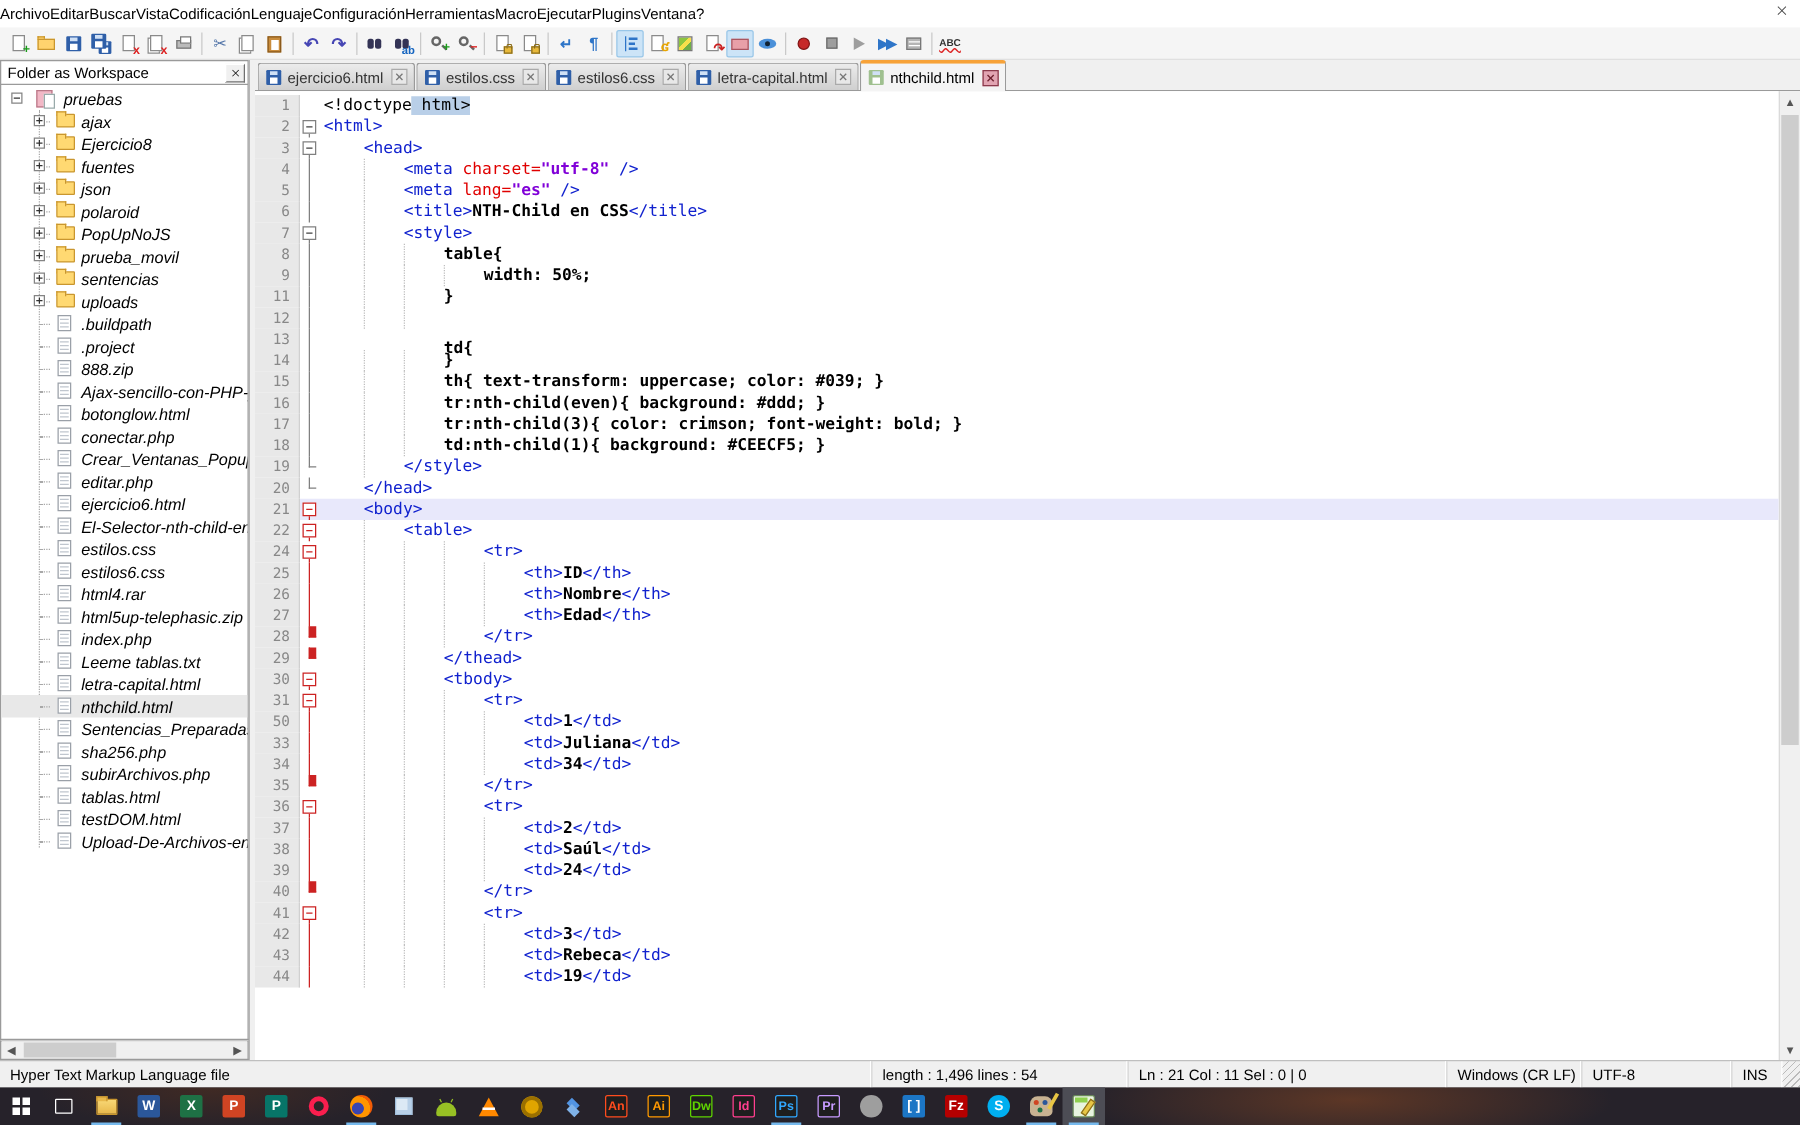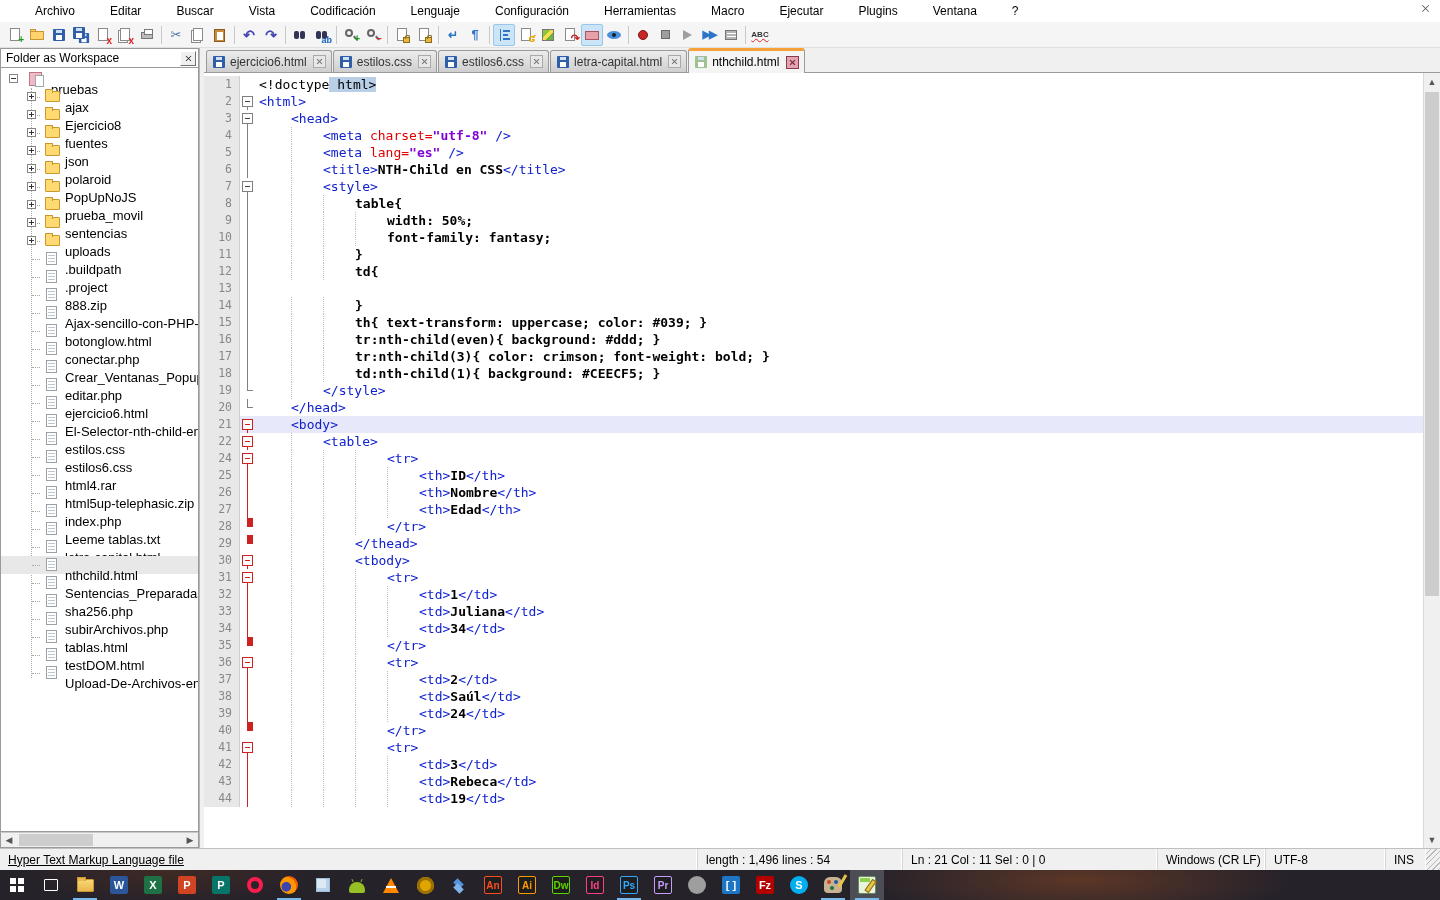--- a/index.html
+++ b/index.html
@@ -19,21 +19,21 @@
   .win-controls { margin-left:auto; display:flex; height:100%; }
   .win-btn { width:45px; height:100%; display:flex; align-items:center; justify-content:center; }
   .glyph-min { width:11px; height:1px; background:#000; }
   .glyph-restore { width:9px; height:9px; border:1px solid #000; position:relative; }
   .glyph-restore:before { content:""; position:absolute; top:-3px; left:2px; width:9px; height:9px; border:1px solid #000; border-left:none; border-bottom:none; }
   .x-glyph { position:relative; width:11px; height:11px; }
   .x-glyph:before,.x-glyph:after { content:""; position:absolute; left:-1px; top:5px; width:13px; height:1px; background:#000; }
   .x-glyph:before { transform:rotate(45deg); } .x-glyph:after { transform:rotate(-45deg); }
 
   .menubar { height:22px; background:#FFFFFF; display:flex; align-items:center; font-size:12px; color:#000; flex:0 0 auto; position:relative; }
-  .menu-item { padding:3px 0;margin-left:35px; }
+  .menu-item { padding:3px 0; }
   .menu-close { position:absolute; right:6px; top:3px; width:14px; height:14px; }
   .menu-close .x-glyph { transform:scale(.7); } .menu-close .x-glyph:before,.menu-close .x-glyph:after { background:#444; }
 
   
   .toolbar { height:26px; background:#F5F5F5; border-bottom:1px solid #E0E0E0; display:flex; align-items:center; padding-left:4px; flex:0 0 auto; }
   .tb-sep { width:1px; height:18px; background:#C9C9C9; margin:0 3px; }
   .tb-btn { width:22px; height:22px; display:flex; align-items:center; justify-content:center; border:1px solid transparent; border-radius:2px; position:relative; }
   .tb-btn.pressed { background:#CCE4F7; border-color:#98C6E8; }
   .ti { width:16px; height:16px; position:relative; display:flex; align-items:center; justify-content:center; font-size:12px; }
   .ti .pg { position:absolute; left:3px; top:1px; width:10px; height:13px; background:#fff; border:1px solid #8a8a8a; }
@@ -95,21 +95,21 @@
   .expand { position:absolute; left:26px; top:4px; width:9px; height:9px; background:#fff; border:1px solid #848484; }
   .expand:before { content:""; position:absolute; left:1px; top:3px; width:5px; height:1px; background:#333; }
   .expand.plus:after { content:""; position:absolute; left:3px; top:1px; width:1px; height:5px; background:#333; }
   .trow.root .expand { left:8px; }
   .icon-folder { position:absolute; left:44px; top:3px; width:15px; height:11px; background:#FFD972; border:1px solid #C9962F; border-radius:1px; }
   .icon-folder:before { content:""; position:absolute; left:-1px; top:-3px; width:6px; height:3px; background:#FFD972; border:1px solid #C9962F; border-bottom:none; }
   .trow.root .icon-root { position:absolute; left:28px; top:2px; width:13px; height:14px; background:#F2B8C6; border:1px solid #B97888; }
   .trow.root .icon-root:after { content:""; position:absolute; right:-3px; top:2px; width:7px; height:10px; background:#fff; border:1px solid #9aa; }
   .icon-file { position:absolute; left:45px; top:2px; width:11px; height:13px; background:#fff; border:1px solid #9AA0A8; }
   .icon-file:after { content:""; position:absolute; left:1px; top:2px; width:7px; height:1px; background:#C0C6CE; box-shadow:0 3px #C0C6CE, 0 6px #C0C6CE; }
-  .tlabel { position:absolute; left:64px; top:12px; }
+  .tlabel { position:absolute; left:64px; top:2px;font-style:italic; }
   .trow.root .tlabel { left:50px; }
   .panel-hscroll { height:16px; background:#F0F0F0; border:1px solid #9a9a9a; border-top:1px solid #c8c8c8; display:flex; align-items:center; flex:0 0 auto; }
   .hs-arrow { width:16px; height:100%; display:flex; align-items:center; justify-content:center; font-size:9px; color:#555; }
   .hs-track { flex:1; height:100%; position:relative; }
   .hs-thumb { position:absolute; left:2px; top:1px; height:12px; width:45%; background:#CDCDCD; }
 
   .splitter { width:4px; background:#F0F0F0; flex:0 0 auto; }
 
   .editor-zone { flex:1; display:flex; flex-direction:column; min-width:0; }
   .tabbar { height:25px; display:flex; align-items:flex-end; background:#F0F0F0; border-bottom:1px solid #9a9a9a; padding-left:2px; flex:0 0 auto; }
@@ -149,21 +149,21 @@
   .sg-v { color:#8000D8; font-weight:bold; }
   .sg-b { color:#000; font-weight:bold; }
   .vscroll { width:17px; flex:0 0 auto; background:#F0F0F0; border-left:1px solid #DADADA; display:flex; flex-direction:column; }
   .vs-arrow { height:17px; display:flex; align-items:center; justify-content:center; font-size:9px; color:#555; }
   .vs-track { flex:1; position:relative; }
   .vs-thumb { position:absolute; left:1px; right:1px; top:2px; height:68%; background:#CDCDCD; }
 
   
   .statusbar { height:22px; background:#F0F0F0; border-top:1px solid #BFBFBF; display:flex; align-items:center; font-size:12px; color:#000; flex:0 0 auto; }
   .sb-sec { height:100%; display:flex; align-items:center; padding:0 8px; border-right:1px solid #D5D5D5; box-shadow:inset -1px 0 #fff; white-space:nowrap; overflow:hidden; }
-  .sb-filetype { flex:1;text-decoration:underline; } .sb-len { width:205px; } .sb-pos { width:255px; } .sb-eol { width:108px; } .sb-enc { width:120px; } .sb-ins { width:40px; border-right:none; }
+  .sb-filetype { flex:1; } .sb-len { width:205px; } .sb-pos { width:255px; } .sb-eol { width:108px; } .sb-enc { width:120px; } .sb-ins { width:40px; border-right:none; }
   .sb-grip { width:14px; height:100%; background:repeating-linear-gradient(135deg,transparent 0 3px,#bbb 3px 4px); }
 
   
   .taskbar { position:absolute; left:0; bottom:0; width:1440px; height:30px; background:#26222A; display:flex; align-items:stretch; }
   .taskbar:before { content:""; position:absolute; inset:0; background:radial-gradient(ellipse 300px 60px at 1080px 10px, rgba(122,66,36,.65), transparent 70%), radial-gradient(ellipse 200px 50px at 170px 0px, rgba(90,50,30,.5), transparent 70%); pointer-events:none; }
   .tk-btn { width:34px; display:flex; align-items:center; justify-content:center; position:relative; z-index:1; }
   .tk-btn.active:after { content:""; position:absolute; left:5px; right:5px; bottom:0; height:2px; background:#76B9ED; }
   .tk-btn.winactive { background:#4D4D55; }
   .tk-start { width:14px; height:14px; display:grid; grid-template-columns:6px 6px; grid-template-rows:6px 6px; gap:2px; }
   .tk-start div { background:#fff; }
@@ -682,30 +682,26 @@
               </div>
               <div class="crow">
                 <div class="lnum">8</div>
                 <div class="rowbody"><div class="fmargin"><div class="fm-line"></div></div><div class="codeline"><div class="guide" style="left: 35px;"></div><div class="guide" style="left: 67px;"></div><span style="padding-left: 96px; display: inline-block;"><span class="sg-b">table{</span></span></div></div>
               </div>
               <div class="crow">
                 <div class="lnum">9</div>
                 <div class="rowbody"><div class="fmargin"><div class="fm-line"></div></div><div class="codeline"><div class="guide" style="left: 35px;"></div><div class="guide" style="left: 67px;"></div><div class="guide" style="left: 99px;"></div><span style="padding-left: 128px; display: inline-block;"><span class="sg-b">width: 50%;</span></span></div></div>
               </div>
               <div class="crow">
-                <div class="lnum">10</div>
-                <div class="rowbody"><div class="fmargin"><div class="fm-line"></div></div><div class="codeline"><div class="guide" style="left: 35px;"></div><div class="guide" style="left: 67px;"></div><div class="guide" style="left: 99px;"></div><span style="padding-left: 128px; display: inline-block;"><span class="sg-b">font-family: fantasy;</span></span></div></div>
-              </div>
-              <div class="crow">
                 <div class="lnum">11</div>
                 <div class="rowbody"><div class="fmargin"><div class="fm-line"></div></div><div class="codeline"><div class="guide" style="left: 35px;"></div><div class="guide" style="left: 67px;"></div><span style="padding-left: 96px; display: inline-block;"><span class="sg-b">}</span></span></div></div>
               </div>
               <div class="crow">
                 <div class="lnum">12</div>
-                <div class="rowbody"><div class="fmargin"><div class="fm-line"></div></div><div class="codeline"><div class="guide" style="left: 35px;"></div><div class="guide" style="left: 67px;"></div><span style="padding-left: 96px; display: inline-block;"><span class="sg-b">td{</span></span></div></div>
+                <div class="rowbody"><div class="fmargin"><div class="fm-line"></div></div><div class="codeline"><div class="guide" style="left: 35px;"></div><div class="guide" style="left: 67px;"></div><span style="padding-left: 96px; display: inline-block; margin-top: 24px;"><span class="sg-b">td{</span></span></div></div>
               </div>
               <div class="crow">
                 <div class="lnum">13</div>
                 <div class="rowbody"><div class="fmargin"><div class="fm-line"></div></div></div>
               </div>
               <div class="crow">
                 <div class="lnum">14</div>
                 <div class="rowbody"><div class="fmargin"><div class="fm-line"></div></div><div class="codeline"><div class="guide" style="left: 35px;"></div><div class="guide" style="left: 67px;"></div><span style="padding-left: 96px; display: inline-block;"><span class="sg-b">}</span></span></div></div>
               </div>
               <div class="crow">
@@ -766,21 +762,21 @@
               </div>
               <div class="crow">
                 <div class="lnum">30</div>
                 <div class="rowbody"><div class="fmargin"><div class="fm-box red"></div><div class="fm-below red-el"></div></div><div class="codeline"><div class="guide" style="left: 35px;"></div><div class="guide" style="left: 67px;"></div><span style="padding-left: 96px; display: inline-block;"><span class="sg-t">&lt;tbody&gt;</span></span></div></div>
               </div>
               <div class="crow">
                 <div class="lnum">31</div>
                 <div class="rowbody"><div class="fmargin"><div class="fm-box red"></div><div class="fm-below red-el"></div></div><div class="codeline"><div class="guide" style="left: 35px;"></div><div class="guide" style="left: 67px;"></div><div class="guide" style="left: 99px;"></div><span style="padding-left: 128px; display: inline-block;"><span class="sg-t">&lt;tr&gt;</span></span></div></div>
               </div>
               <div class="crow">
-                <div class="lnum">32</div>
+                <div class="lnum">50</div>
                 <div class="rowbody"><div class="fmargin"><div class="fm-line red-el"></div></div><div class="codeline"><div class="guide" style="left: 35px;"></div><div class="guide" style="left: 67px;"></div><div class="guide" style="left: 99px;"></div><div class="guide" style="left: 131px;"></div><span style="padding-left: 160px; display: inline-block;"><span class="sg-t">&lt;td&gt;</span><span class="sg-b">1</span><span class="sg-t">&lt;/td&gt;</span></span></div></div>
               </div>
               <div class="crow">
                 <div class="lnum">33</div>
                 <div class="rowbody"><div class="fmargin"><div class="fm-line red-el"></div></div><div class="codeline"><div class="guide" style="left: 35px;"></div><div class="guide" style="left: 67px;"></div><div class="guide" style="left: 99px;"></div><div class="guide" style="left: 131px;"></div><span style="padding-left: 160px; display: inline-block;"><span class="sg-t">&lt;td&gt;</span><span class="sg-b">Juliana</span><span class="sg-t">&lt;/td&gt;</span></span></div></div>
               </div>
               <div class="crow">
                 <div class="lnum">34</div>
                 <div class="rowbody"><div class="fmargin"><div class="fm-line red-el"></div></div><div class="codeline"><div class="guide" style="left: 35px;"></div><div class="guide" style="left: 67px;"></div><div class="guide" style="left: 99px;"></div><div class="guide" style="left: 131px;"></div><span style="padding-left: 160px; display: inline-block;"><span class="sg-t">&lt;td&gt;</span><span class="sg-b">34</span><span class="sg-t">&lt;/td&gt;</span></span></div></div>
               </div>

